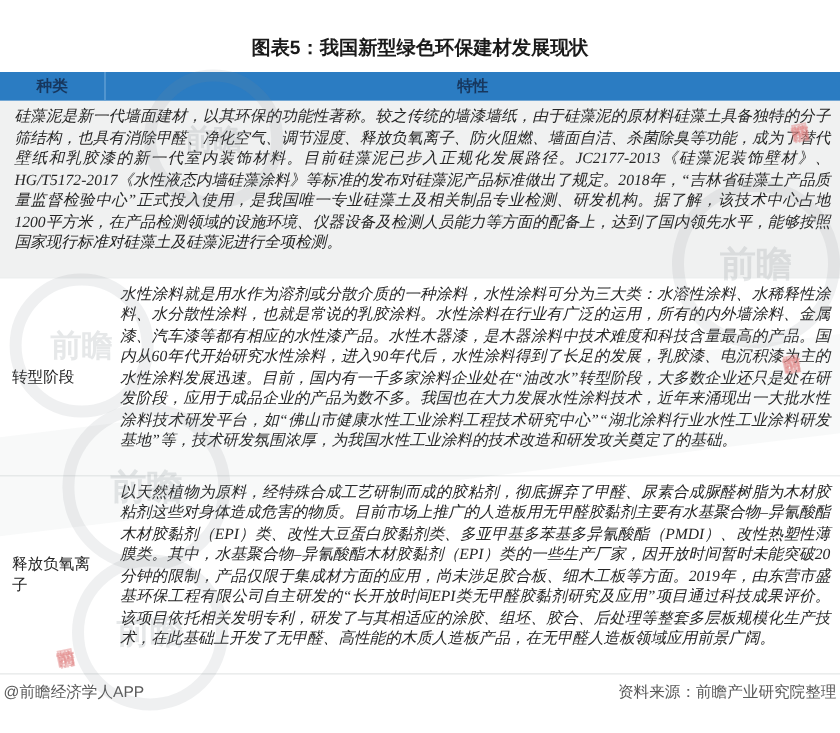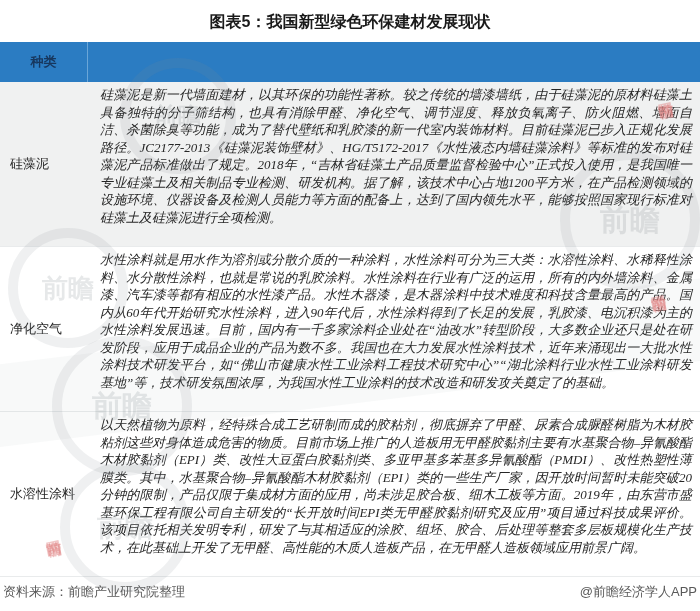--- a/index.html
+++ b/index.html
@@ -6,24 +6,25 @@
   body{
     width:700px;height:611px;position:relative;overflow:hidden;
     background:#ffffff;
     font-family:"Liberation Serif","DejaVu Serif",serif;
   }
   .page-title{
     text-align:center;
     font-family:"Liberation Sans","DejaVu Sans",sans-serif;
     font-weight:bold;font-size:16px;color:#1a1a1a;
     padding:12px 0 9px 0;
+    margin-top:18px;
   }
   .table{width:700px;}
   .thead{
-    display:flex;background:#2b7cc2;height:40px;align-items:stretch;
+    display:flex;background:#2b7cc2;height:24px;align-items:stretch;
     font-family:Liberation Serif, serif;
     font-weight:bold;font-size:13px;color:#17375e;
   }
   .thead .h-type{
     width:88px;flex:none;display:flex;align-items:center;justify-content:center;
     border-right:1px solid #6aa6d8;box-sizing:border-box;
   }
   .thead .h-detail{
     flex:1;display:flex;align-items:center;justify-content:center;
   }
@@ -78,44 +79,44 @@
   .wm-s3{left:40px;top:530px;}
 </style>
 </head>
 <body>
 
 <div class="page-title">图表5：我国新型绿色环保建材发展现状</div>
 
 <div class="table">
   <div class="thead">
     <div class="h-type">种类</div>
+    <div class="h-detail">特性</div>
   </div>
 
   <div class="row alt">
-    <div class="c-type">硅藻泥</div>
     <div class="c-detail">硅藻泥是新一代墙面建材，以其环保的功能性著称。较之传统的墙漆墙纸，由于硅藻泥的原材料硅藻土具备独特的分子筛结构，也具有消除甲醛、净化空气、调节湿度、释放负氧离子、防火阻燃、墙面自洁、杀菌除臭等功能，成为了替代壁纸和乳胶漆的新一代室内装饰材料。目前硅藻泥已步入正规化发展路径。JC2177-2013《硅藻泥装饰壁材》、HG/T5172-2017《水性液态内墙硅藻涂料》等标准的发布对硅藻泥产品标准做出了规定。2018年，“吉林省硅藻土产品质量监督检验中心”正式投入使用，是我国唯一专业硅藻土及相关制品专业检测、研发机构。据了解，该技术中心占地1200平方米，在产品检测领域的设施环境、仪器设备及检测人员能力等方面的配备上，达到了国内领先水平，能够按照国家现行标准对硅藻土及硅藻泥进行全项检测。</div>
   </div>
 
   <div class="row">
-    <div class="c-type">净化空气</div>
+    <div class="c-type">转型阶段</div>
     <div class="c-detail">水性涂料就是用水作为溶剂或分散介质的一种涂料，水性涂料可分为三大类：水溶性涂料、水稀释性涂料、水分散性涂料，也就是常说的乳胶涂料。水性涂料在行业有广泛的运用，所有的内外墙涂料、金属漆、汽车漆等都有相应的水性漆产品。水性木器漆，是木器涂料中技术难度和科技含量最高的产品。国内从60年代开始研究水性涂料，进入90年代后，水性涂料得到了长足的发展，乳胶漆、电沉积漆为主的水性涂料发展迅速。目前，国内有一千多家涂料企业处在“油改水”转型阶段，大多数企业还只是处在研发阶段，应用于成品企业的产品为数不多。我国也在大力发展水性涂料技术，近年来涌现出一大批水性涂料技术研发平台，如“佛山市健康水性工业涂料工程技术研究中心”“湖北涂料行业水性工业涂料研发基地”等，技术研发氛围浓厚，为我国水性工业涂料的技术改造和研发攻关奠定了的基础。</div>
   </div>
 
   <div class="row">
-    <div class="c-type">水溶性涂料</div>
+    <div class="c-type">释放负氧离子</div>
     <div class="c-detail">以天然植物为原料，经特殊合成工艺研制而成的胶粘剂，彻底摒弃了甲醛、尿素合成脲醛树脂为木材胶粘剂这些对身体造成危害的物质。目前市场上推广的人造板用无甲醛胶黏剂主要有水基聚合物–异氰酸酯木材胶黏剂（EPI）类、改性大豆蛋白胶黏剂类、多亚甲基多苯基多异氰酸酯（PMDI）、改性热塑性薄膜类。其中，水基聚合物–异氰酸酯木材胶黏剂（EPI）类的一些生产厂家，因开放时间暂时未能突破20分钟的限制，产品仅限于集成材方面的应用，尚未涉足胶合板、细木工板等方面。2019年，由东营市盛基环保工程有限公司自主研发的“长开放时间EPI类无甲醛胶黏剂研究及应用”项目通过科技成果评价。该项目依托相关发明专利，研发了与其相适应的涂胶、组坯、胶合、后处理等整套多层板规模化生产技术，在此基础上开发了无甲醛、高性能的木质人造板产品，在无甲醛人造板领域应用前景广阔。</div>
   </div>
 
   <div class="row alt">
   </div>
 </div>
 
 <div class="footer">
+  <span>@前瞻经济学人APP</span>
   <span>资料来源：前瞻产业研究院整理</span>
-  <span>@前瞻经济学人APP</span>
 </div>
 
 <div class="wm wm-band"></div>
 <div class="wm wm-circle wm-c1">前瞻</div>
 <div class="wm wm-circle wm-c2">前瞻</div>
 <div class="wm wm-circle wm-c3">前瞻</div>
 <div class="wm wm-circle wm-c4">前瞻</div>
 <div class="wm wm-circle wm-c5">前瞻</div>
 <div class="wm wm-stamp wm-s1">前瞻网</div>
 <div class="wm wm-stamp wm-s2">前瞻网</div>

